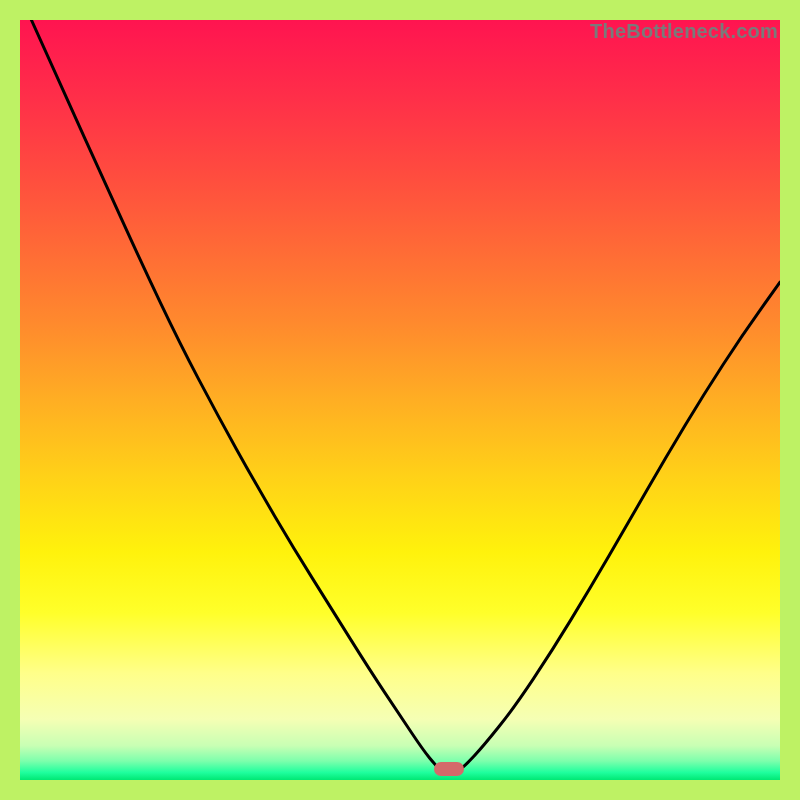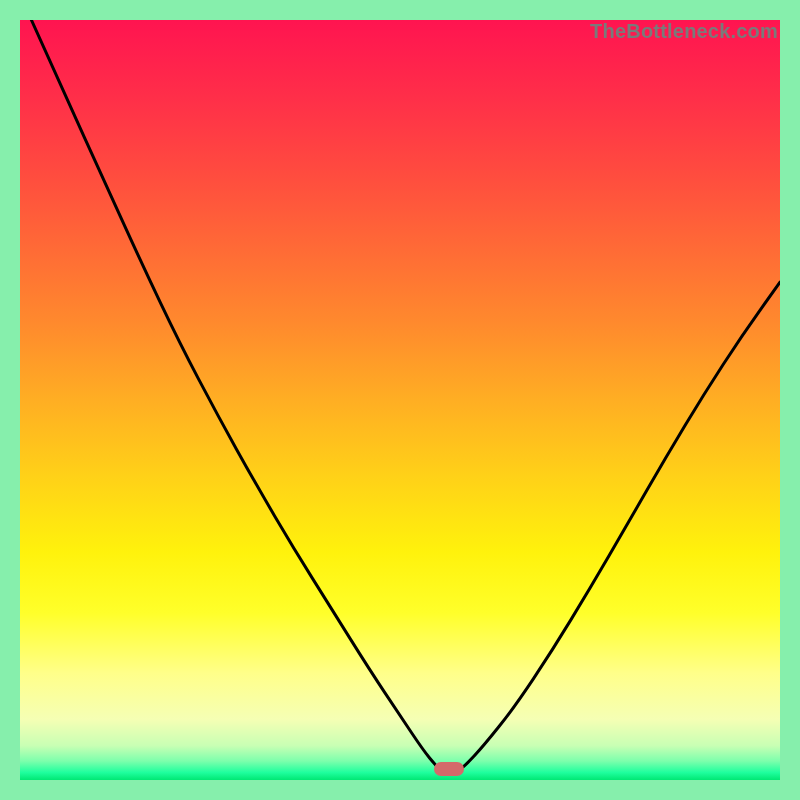--- a/index.html
+++ b/index.html
@@ -7,21 +7,21 @@
     padding: 0;
     width: 800px;
     height: 800px;
     background: #000;
     overflow: hidden;
   }
   .frame {
     position: relative;
     width: 800px;
     height: 800px;
-    background: #86efac;
+    background: #bef264;
   }
   .plot {
     position: absolute;
     left: 20px;
     top: 20px;
     width: 760px;
     height: 760px;
   }
   .gradient-bg {
     position: absolute;

